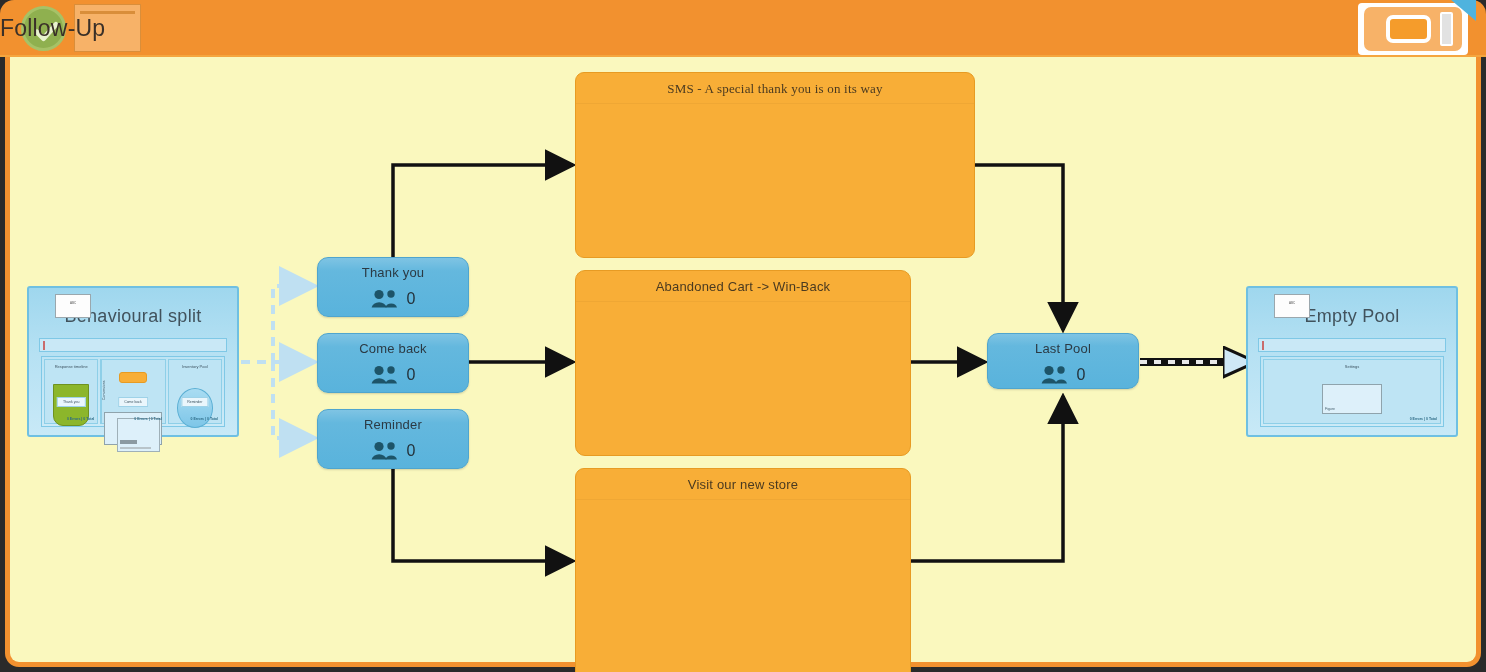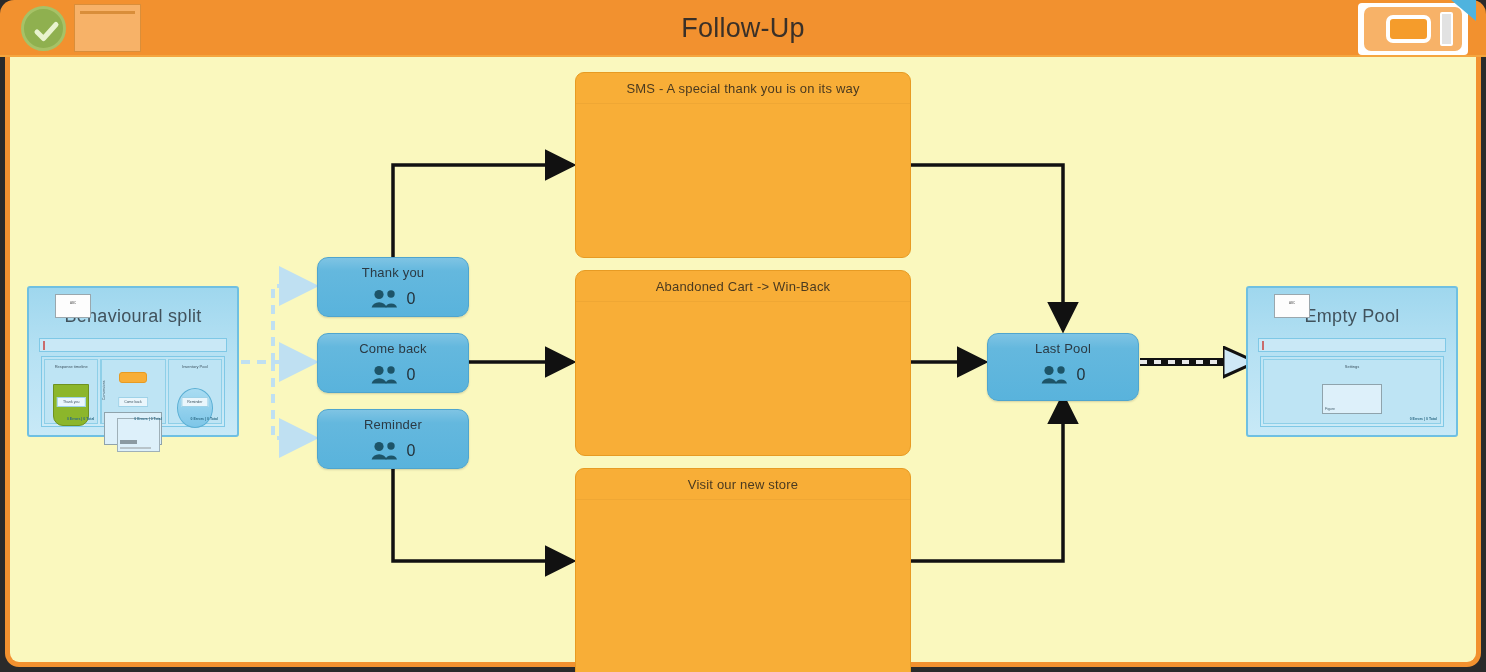--- a/index.html
+++ b/index.html
@@ -21,22 +21,22 @@
     width: 1486px; height: 57px;
     background: #F2912F;
     border-top-left-radius: 14px;
     border-top-right-radius: 14px;
     border-bottom: 2px solid #F5A63F;
   }
   #header-title {
     position: absolute; left: 0; top: 0;
     width: 1486px; height: 57px;
     line-height: 57px;
-    text-align: center;
-    font-size: 27px;
+    text-align: left;
+    font-size: 23px;
     color: #3a3028;
     letter-spacing: .2px;
   }
   
   #check-badge {
     position: absolute; left: 21px; top: 6px;
     width: 45px; height: 45px; border-radius: 50%;
     background: #8FB04F;
     border: 3px solid #A6C267;
   }
@@ -330,33 +330,33 @@
           <svg width="27" height="19" viewBox="0 0 27 19">
             <circle cx="8" cy="5.5" r="4.6" fill="#1D5468"></circle>
             <path d="M0.6 18.5 a7.6 6.4 0 0 1 15 0 z" fill="#1D5468"></path>
             <circle cx="20" cy="5" r="3.7" fill="#1D5468"></circle>
             <path d="M14.4 18.5 a6 5.4 0 0 1 11.6 0 z" fill="#1D5468"></path>
           </svg>
           <span class="count">0</span>
         </div>
       </div>
 
-      <div class="node orange-card" style="left:570px; top:72px; width:336px; height:186px;">
+      <div class="node orange-card" style="left:570px; top:72px; width:400px; height:186px;font-family:Liberation Serif, serif;">
         <div class="title">SMS - A special thank you is on its way</div>
       </div>
 
       <div class="node orange-card" style="left:570px; top:270px; width:336px; height:186px;border-radius:10px;">
         <div class="title">Abandoned Cart -&gt; Win-Back</div>
       </div>
 
       <div class="node orange-card" style="left:570px; top:468px; width:336px; height:238px;">
         <div class="title">Visit our new store</div>
       </div>
 
-      <div class="node blue-card" style="left:982px; top:333px; width:152px; height:68px;">
+      <div class="node blue-card" style="left:982px; top:333px; width:152px; height:56px;">
         <div class="title">Last Pool</div>
         <div class="metric">
           <svg width="27" height="19" viewBox="0 0 27 19">
             <circle cx="8" cy="5.5" r="4.6" fill="#1D5468"></circle>
             <path d="M0.6 18.5 a7.6 6.4 0 0 1 15 0 z" fill="#1D5468"></path>
             <circle cx="20" cy="5" r="3.7" fill="#1D5468"></circle>
             <path d="M14.4 18.5 a6 5.4 0 0 1 11.6 0 z" fill="#1D5468"></path>
           </svg>
           <span class="count">0</span>
         </div>

